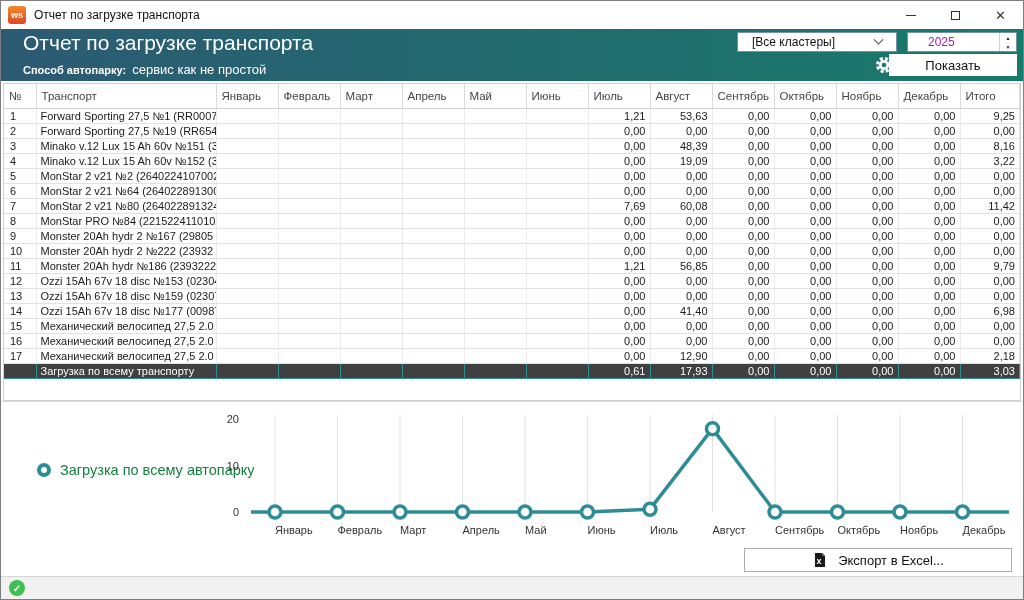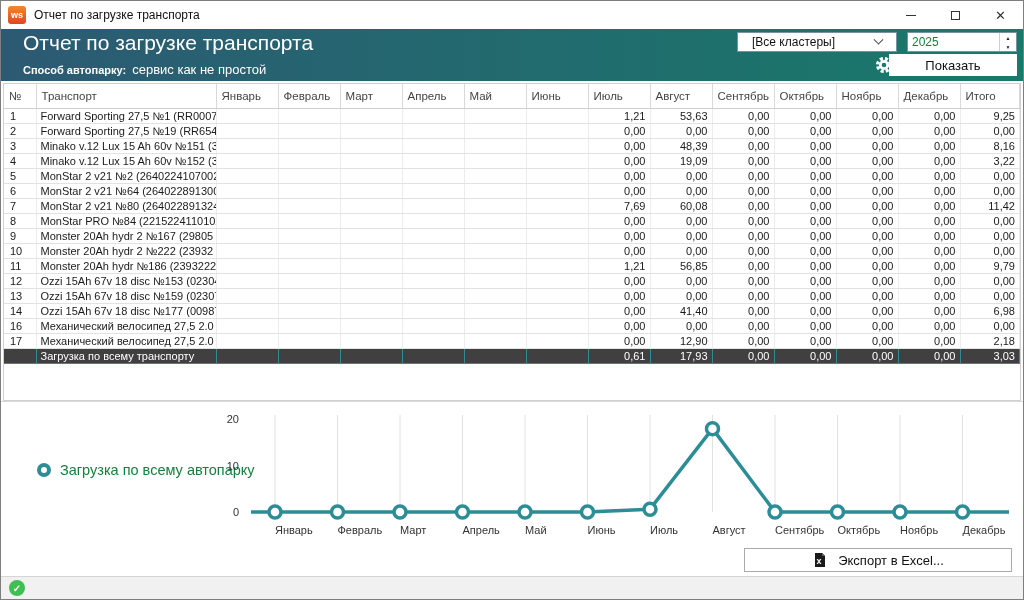--- a/index.html
+++ b/index.html
@@ -22,21 +22,21 @@
   .appheader { flex:0 0 52px; background:linear-gradient(90deg,#2c5a73,#187a6a); position:relative; color:#fff; }
   .header-title { position:absolute; left:22px; top:2px; font-size:21px; font-weight:400; }
   .header-sub { position:absolute; left:22px; top:33px; font-size:13px; }
   .header-sub .lbl { font-size:11px; font-weight:700; margin-right:6px; }
   .cluster-select { position:absolute; right:126px; top:3px; width:160px; height:20px; background:#fff;
                     border:1px solid #7793a3; color:#111; font-size:12px; display:flex; align-items:center; padding:0 14px; }
   .chevron { margin-left:auto; width:7px; height:7px; border-right:1.6px solid #444; border-bottom:1.6px solid #444;
              transform:rotate(45deg) translate(-2px,-2px); }
   .year-spinner { position:absolute; right:6px; top:3px; width:110px; height:20px; background:#fff;
                   border:1px solid #7793a3; display:flex; }
-  .year-input { flex:1; border:0; outline:none; font-size:12px; padding:0 4px; font-family:inherit; color:#15803d; min-width:0; }
+  .year-input { flex:1; border:0; outline:none; font-size:12px; padding:0 20px; font-family:inherit; color:#a21caf; min-width:0; }
   .spin-btns { width:17px; border-left:1px solid #cfcfcf; display:flex; flex-direction:column; }
   .spin-btn { flex:1; display:flex; align-items:center; justify-content:center; font-size:5px; color:#222; }
   .gear-wrap { position:absolute; right:129px; top:26px; width:20px; height:20px; }
   .show-btn { position:absolute; right:6px; top:25px; width:128px; height:22px; background:#fff;
               font-size:13px; color:#111; display:flex; align-items:center; justify-content:center; border:1px solid #fff; }
 
   
   .gridwrap { flex:0 0 318px; margin:2px 2px 0; border:1px solid #d0d0d0; background:#fff; overflow:hidden; }
   table { border-collapse:collapse; table-layout:fixed; width:100%; }
   th { height:24px; font-weight:400; font-size:11.5px; color:#444; text-align:left; padding:0 5px;
@@ -382,20 +382,37 @@
             <td class="c-val"></td>
             <td class="c-val"></td>
             <td class="c-val"></td>
             <td class="c-val">0,00</td>
             <td class="c-val">41,40</td>
             <td class="c-val">0,00</td>
             <td class="c-val">0,00</td>
             <td class="c-val">0,00</td>
             <td class="c-val">0,00</td>
             <td class="c-val">6,98</td>
+          </tr>
+          <tr>
+            <td class="c-num">15</td>
+            <td class="c-name">Механический велосипед 27,5 2.0</td>
+            <td class="c-val"></td>
+            <td class="c-val"></td>
+            <td class="c-val"></td>
+            <td class="c-val"></td>
+            <td class="c-val"></td>
+            <td class="c-val"></td>
+            <td class="c-val">0,00</td>
+            <td class="c-val">0,00</td>
+            <td class="c-val">0,00</td>
+            <td class="c-val">0,00</td>
+            <td class="c-val">0,00</td>
+            <td class="c-val">0,00</td>
+            <td class="c-val">0,00</td>
           </tr>
           <tr>
             <td class="c-num">16</td>
             <td class="c-name">Механический велосипед 27,5 2.0</td>
             <td class="c-val"></td>
             <td class="c-val"></td>
             <td class="c-val"></td>
             <td class="c-val"></td>
             <td class="c-val"></td>
             <td class="c-val"></td>

